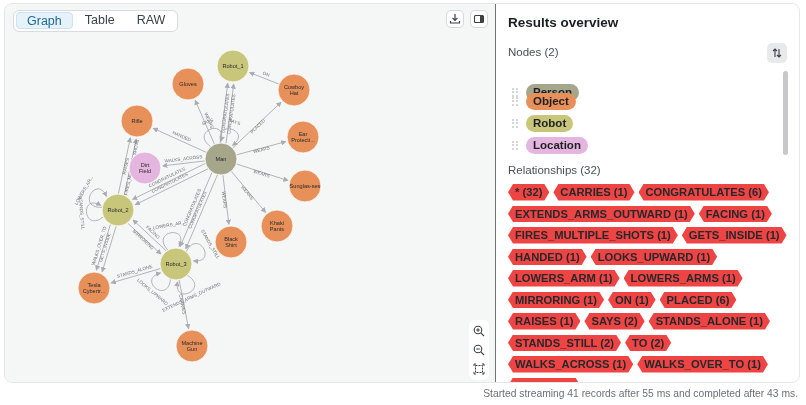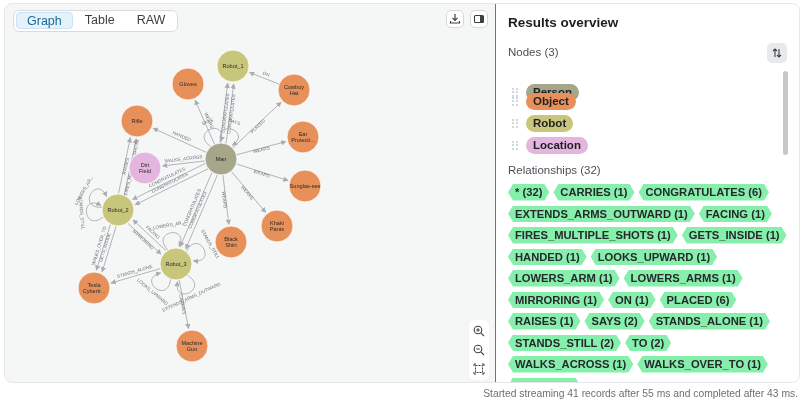--- a/index.html
+++ b/index.html
@@ -16,21 +16,21 @@
   .panel { position: absolute; left: 490px; top: 0; width: 306px; height: 378px; background: #fff; border-left: 1px solid #737373; }
   .panel-title { position: absolute; left: 12px; top: 11px; font-size: 13.5px; font-weight: bold; color: #1b1d21; }
   .section-label { position: absolute; left: 12px; font-size: 11.5px; color: #4b4f56; }
   .sort-btn { position: absolute; left: 271px; top: 39px; width: 20px; height: 20px; border-radius: 5px; background: #e8e9eb; display: flex; align-items: center; justify-content: center; }
   .label-row { position: absolute; left: 16px; display: flex; align-items: center; gap: 8px; }
   .drag { width: 6px; height: 9px; display: grid; grid-template-columns: 2px 2px; gap: 1px 2px; }
   .drag i { width: 2px; height: 2px; background: #c6c8cc; border-radius: 1px; display: block; }
   .pill { font-size: 11.5px; font-weight: bold; color: #1e1f22; border-radius: 10px; padding: 2px 7px; height: 17px; line-height: 13px; }
   .scrollbar { position: absolute; left: 287px; top: 67px; width: 5px; height: 84px; background: #c7c8ca; border-radius: 3px; }
   .rels { position: absolute; left: 12px; top: 180px; width: 285px; display: flex; flex-wrap: wrap; gap: 5px 4px; }
-  .rel { font-size: 11.2px; font-weight: bold; color: #26282c; background: #86efac; height: 16.5px; line-height: 16.5px; padding: 0 7px; clip-path: polygon(5px 0, calc(100% - 5px) 0, 100% 50%, calc(100% - 5px) 100%, 5px 100%, 0 50%); }
+  .rel { font-size: 11.2px; font-weight: bold; color: #26282c; background: #ef4444; height: 16.5px; line-height: 16.5px; padding: 0 7px; clip-path: polygon(5px 0, calc(100% - 5px) 0, 100% 50%, calc(100% - 5px) 100%, 5px 100%, 0 50%); }
   .status { position: absolute; right: 8px; top: 388px; font-size: 10.3px; color: #6b6f76; }
 </style>
 </head>
 <body>
 
 <div class="root">
   <div class="frame">
     <div class="graph-area">
       <svg id="graph-svg" width="490" height="378">
           <defs>
@@ -194,21 +194,21 @@
         </svg>
         <svg width="12" height="12" viewBox="0 0 12 12">
           <rect x="2.5" y="2.5" width="7" height="7" fill="none" stroke="#3c3f45" stroke-width="1" stroke-dasharray="2 1"></rect>
           <path d="M1 3V1h2M9 1h2v2M11 9v2H9M3 11H1V9" fill="none" stroke="#3c3f45" stroke-width="1"></path>
         </svg>
       </div>
     </div>
 
     <div class="panel">
       <div class="panel-title">Results overview</div>
-      <div class="section-label" style="top:42px;">Nodes (3)</div>
+      <div class="section-label" style="top:42px;">Nodes (2)</div>
       <div class="sort-btn">
         <svg width="12" height="12" viewBox="0 0 12 12">
           <path d="M4 10V2M2 4l2-2 2 2M8 2v8M6 8l2 2 2-2" fill="none" stroke="#3c3f45" stroke-width="1.1"></path>
         </svg>
       </div>
 
       <div id="node-labels">
           <div class="label-row" style="top: 67px; margin-top: 13px;">
             <div class="drag">
               <i></i>

